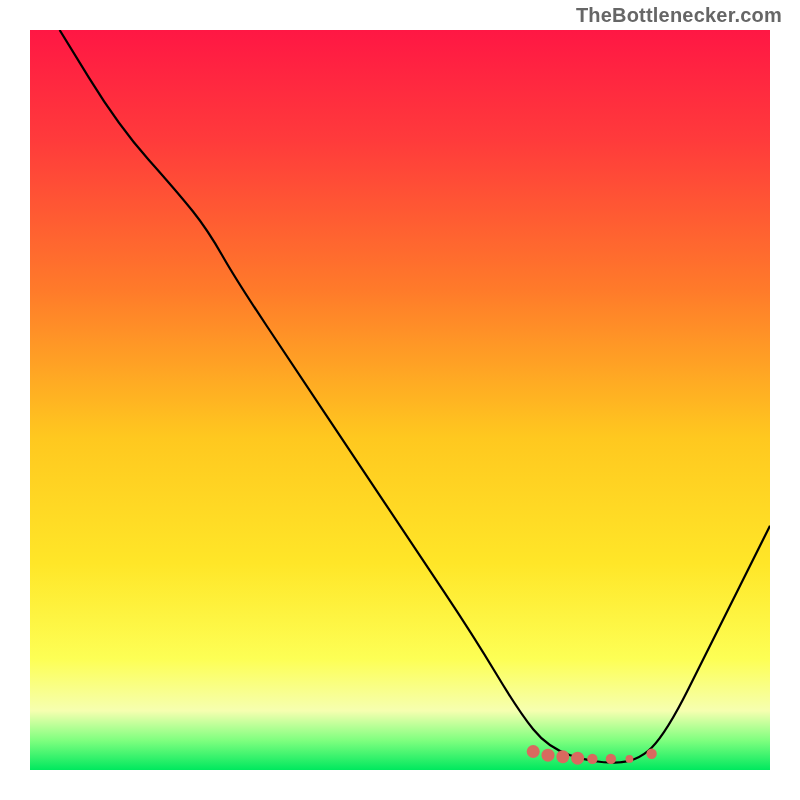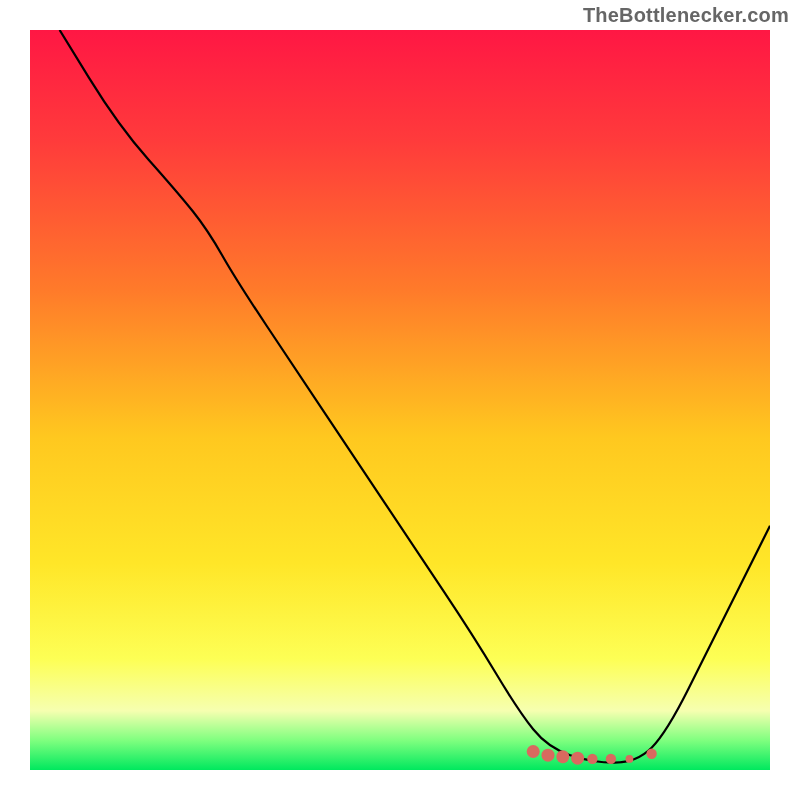--- a/index.html
+++ b/index.html
@@ -6,21 +6,21 @@
   body {
     width: 800px;
     height: 800px;
     background: #ffffff;
     font-family: Arial, Helvetica, sans-serif;
     position: relative;
   }
   .attribution {
     position: absolute;
     top: 4px;
-    right: 11px;
+    right: 18px;
     font-size: 20px;
     font-weight: 700;
     color: #666666;
     letter-spacing: 0.2px;
   }
   .chart-area {
     position: absolute;
     top: 30px;
     left: 30px;
     width: 740px;

